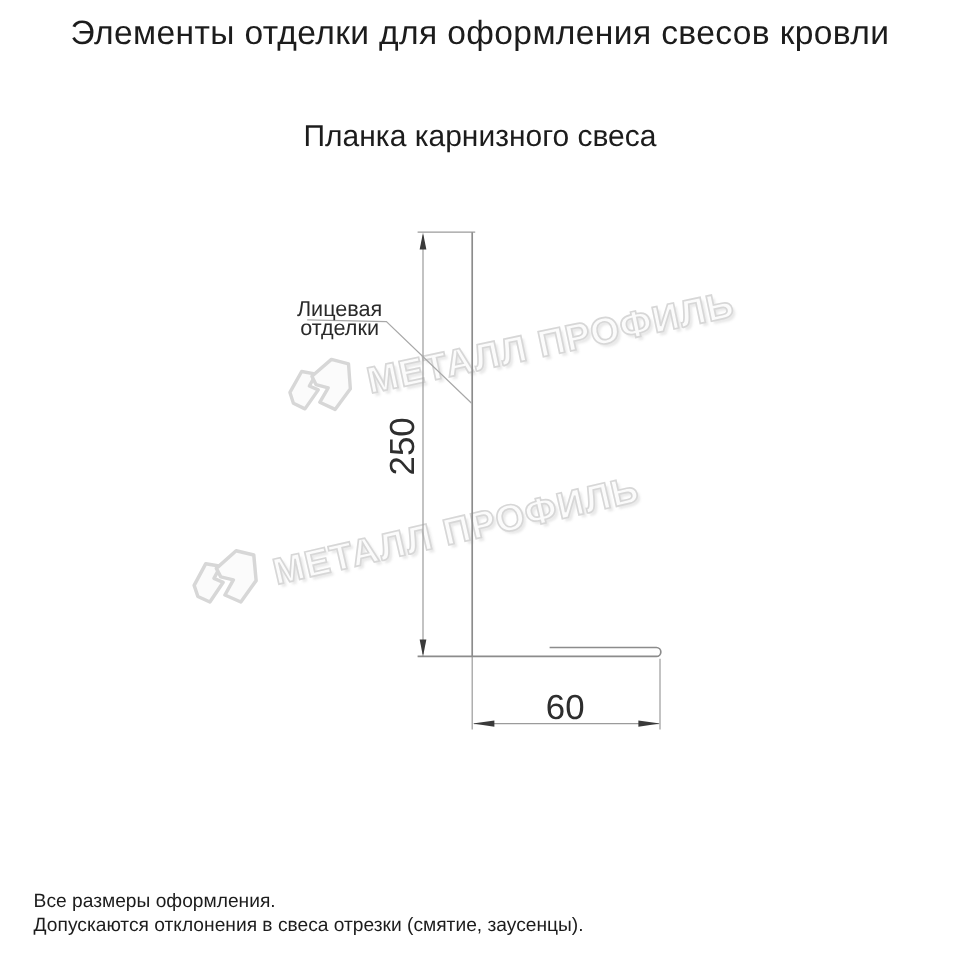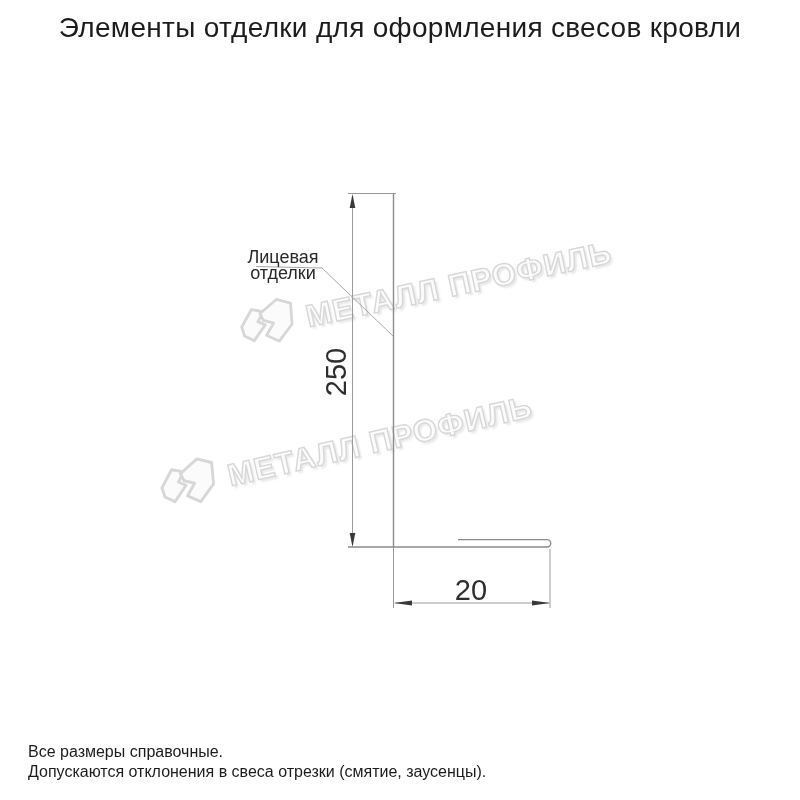--- a/index.html
+++ b/index.html
@@ -38,20 +38,21 @@
   .footer-notes{
     position:absolute;left:28px;top:742px;font-size:16px;line-height:20px;color:#1c1c1c;
   }
 </style>
 </head>
 <body>
 
 <div class="canvas">
 
   <div class="page-title">Элементы отделки для оформления свесов кровли</div>
+  <div class="subtitle s1">Планка карнизного свеса</div>
 
   <div class="watermark wm1">
     <span>
       <svg width="64" height="58" viewBox="0 0 68 60">
         <g fill="#fbfbfb" stroke="#d7d7d7" stroke-width="3" stroke-linejoin="round">
           <path d="M6 28 L20 12 L32 17 L24 26 L31 31 L16 45 L7 38 Z"></path>
           <path d="M28 18 L48 7 L62 14 L59 36 L42 51 L30 42 L40 31 L30 26 Z"></path>
         </g>
       </svg>
     </span>
@@ -97,20 +98,20 @@
       <polygon points="550,603 532,600.4 532,605.6"></polygon>
     </g>
   </svg>
 
   <div class="face-label">
     <div>Лицевая</div>
     <div>отделки</div>
   </div>
 
   <div class="dim dim-h">250</div>
-  <div class="dim dim-w">20</div>
+  <div class="dim dim-w">60</div>
 
   <div class="footer-notes">
-    <div>Все размеры справочные.</div>
+    <div>Все размеры оформления.</div>
     <div>Допускаются отклонения в свеса отрезки (смятие, заусенцы).</div>
   </div>
 
 </div>
 
 </body></html>

